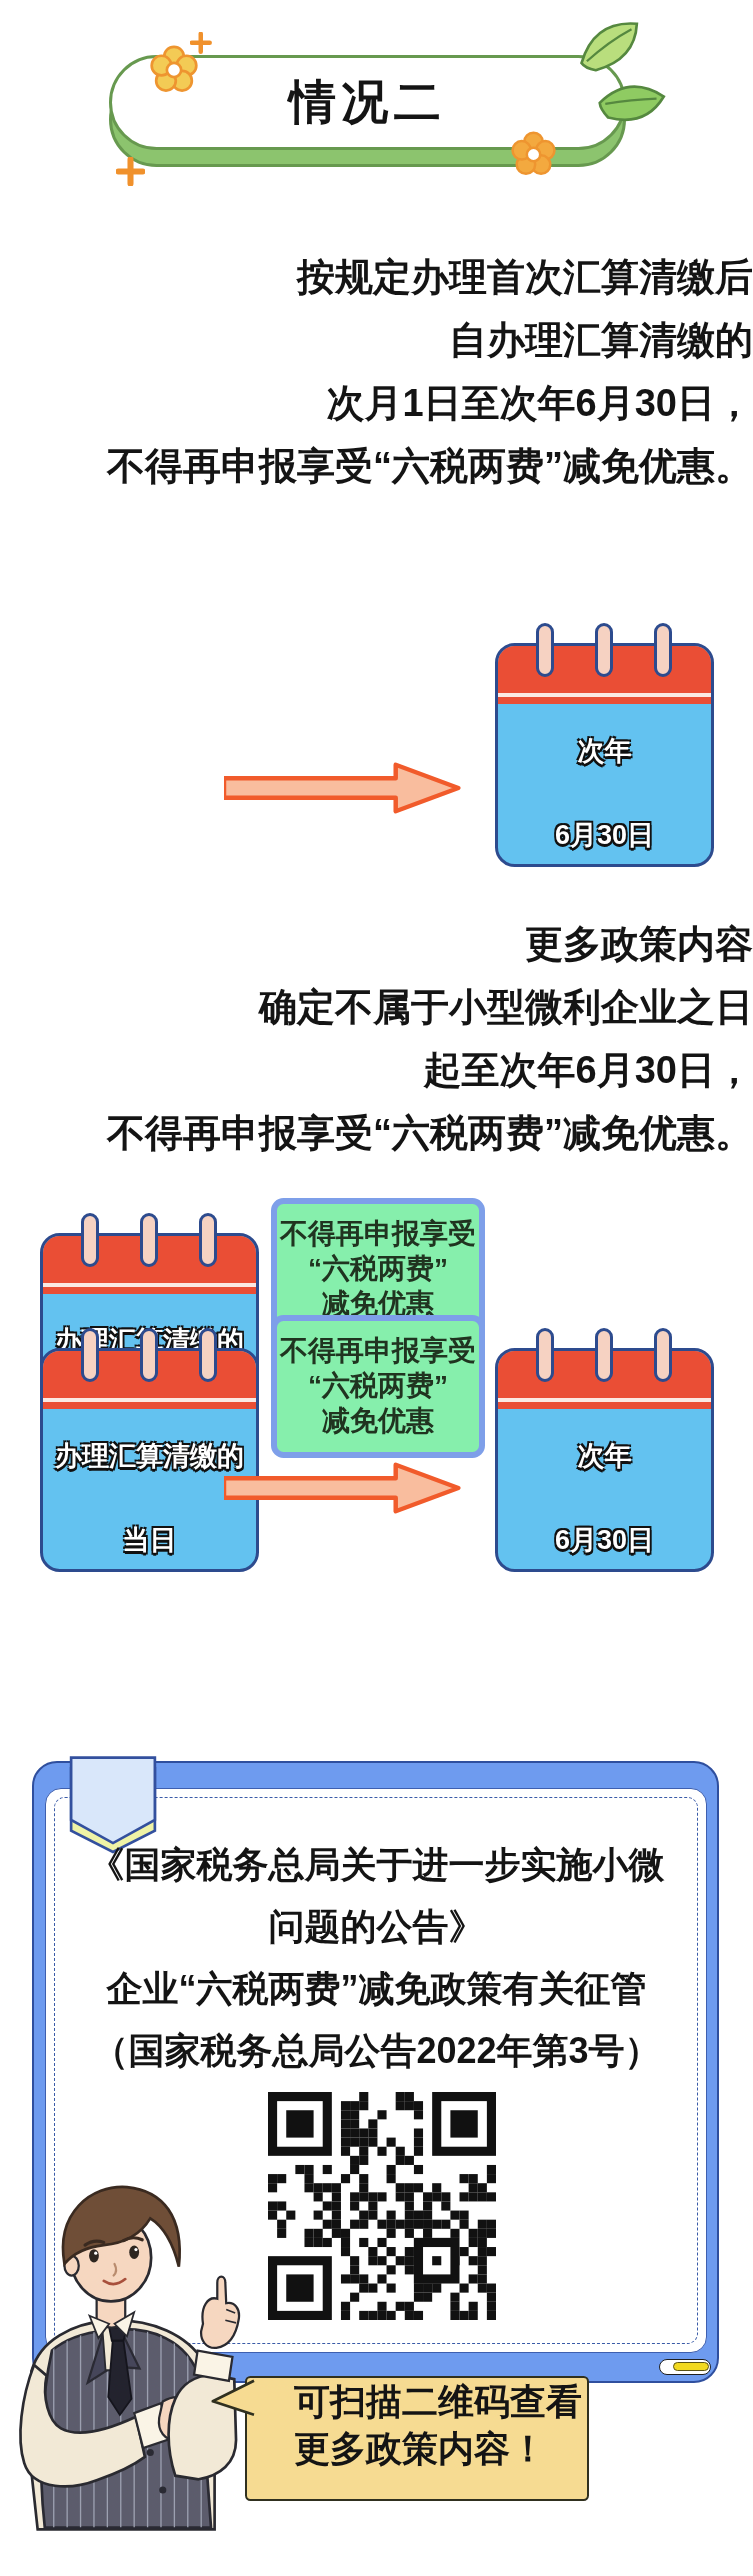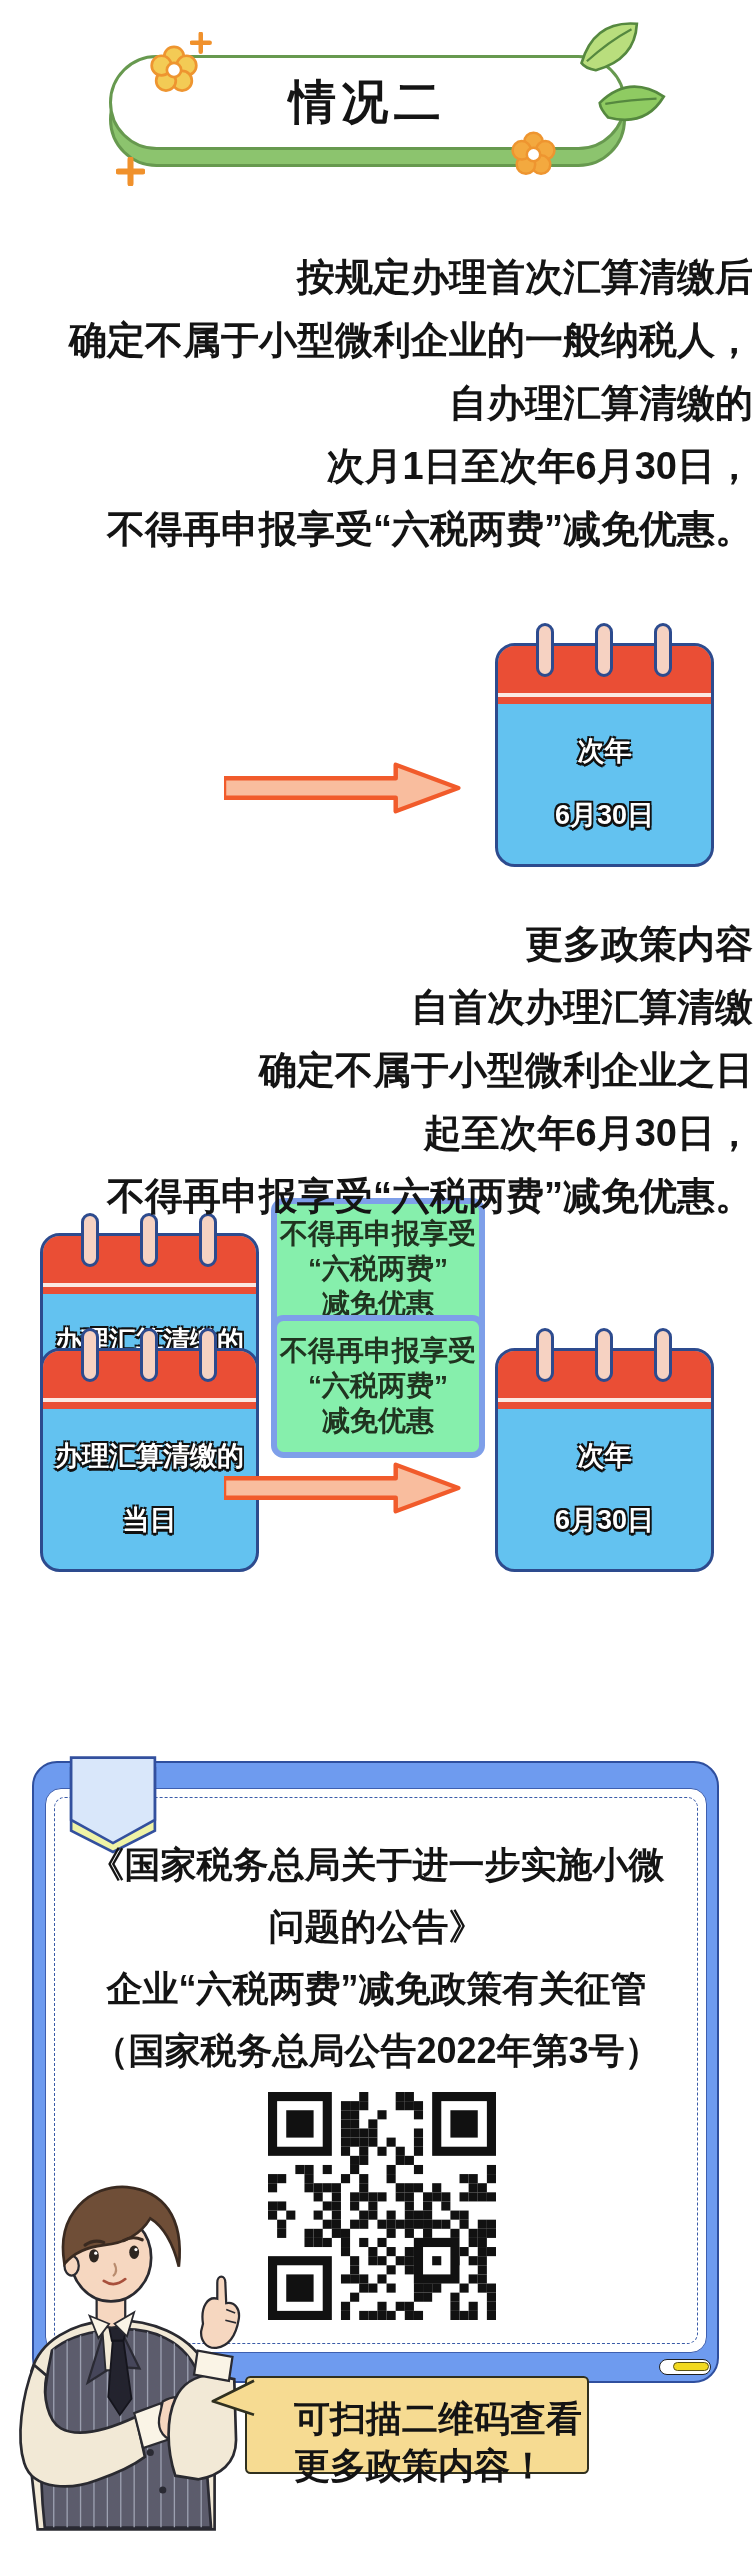--- a/index.html
+++ b/index.html
@@ -19,21 +19,21 @@
   .para{position:absolute;left:0;width:753px;text-align:right;font-weight:700;
         font-size:38px;line-height:63px;color:#141414;}
 
   
   .calendar{position:absolute;width:219px;height:224px;border:3.6px solid #2D4B8E;border-radius:19.7px;
             box-sizing:border-box;background:#63C2F0;overflow:hidden;}
   .cal-header{position:absolute;left:0;top:0;right:0;height:58px;background:#EA4E35;}
   .cal-sep{position:absolute;left:0;right:0;top:47px;height:4.5px;background:#FBE9E3;}
   .cal-headfoot{position:absolute;left:0;right:0;top:51px;height:7.2px;background:#EA4E35;}
   .cal-text{position:absolute;left:0;right:0;top:89px;display:flex;flex-direction:column;
-            align-items:center;gap:32px;}
+            align-items:center;gap:52px;}
   .cal-text div{font-size:27px;font-weight:800;color:#fff;line-height:32px;
       text-shadow:-1.8px -1.8px 0 #111,1.8px -1.8px 0 #111,-1.8px 1.8px 0 #111,1.8px 1.8px 0 #111,0 2.7px 0 #111;}
   .ring{position:absolute;width:18px;height:54px;background:#F6D2C2;border:3.6px solid #2D4B8E;
         border-radius:10.7px;box-sizing:border-box;z-index:3;}
 
   
   .gbox{position:absolute;left:271px;width:214px;border:6.3px solid #7E9FE9;border-radius:12.5px;
         background:#86efac;box-sizing:border-box;text-align:center;font-weight:700;
         font-size:28px;line-height:35px;color:#203420;padding-top:11.6px;}
 
@@ -45,23 +45,23 @@
   .card-dashed{position:absolute;left:8px;top:8px;right:8px;bottom:8px;
                border:1.8px dashed #3A5BA8;border-radius:10.7px;}
   .card-lines{position:absolute;left:0;top:1834px;width:753px;text-align:center;
               font-size:36px;font-weight:700;line-height:62px;color:#141414;}
   .handle-outer{position:absolute;left:659px;top:2359px;width:52px;height:16px;background:#fff;
                 border:1.8px solid #1f1f1f;border-radius:9px;box-sizing:border-box;}
   .handle-pill{position:absolute;right:0.9px;top:1.8px;width:36px;height:9px;background:#F2D91F;
                border:1.8px solid #5a5214;border-radius:5.4px;box-sizing:border-box;}
 
   
-  .bubble{position:absolute;left:245px;top:2376px;width:344px;height:98px;background:#F6DB92;
+  .bubble{position:absolute;left:245px;top:2376px;width:344px;height:125px;background:#F6DB92;
           border:2.7px solid #30301F;border-radius:5.4px;box-sizing:border-box;
-          padding:17px 0 0 47px;font-size:36px;font-weight:700;line-height:47px;color:#141414;}
+          padding:0 0 0 47px;font-size:36px;font-weight:700;line-height:47px;color:#141414;}
   .bubble-tail{position:absolute;left:209px;top:2378px;}
 </style>
 </head>
 <body>
 
 <div class="page">
 
   <div class="abs" style="left:0;top:0;width:753px;height:206px;">
     <div class="pill-shadow"></div>
     <div class="pill">
@@ -100,21 +100,20 @@
         <g transform="translate(48,58) rotate(28)">
           <path d="M8,44 Q22,0 68,4 Q66,44 24,54 Q12,50 8,44 Z" fill="#8FCB62"></path>
           <path d="M14,42 Q38,24 62,10" fill="none" stroke-width="2.5"></path>
         </g>
       </g>
     </svg>
   </div>
 
   <div class="para" style="top:246px;">
     <div>按规定办理首次汇算清缴后</div>
-    <div>确定不属于小型微利企业的一般纳税人，</div>
     <div>自办理汇算清缴的</div>
     <div>次月1日至次年6月30日，</div>
     <div>不得再申报享受“六税两费”减免优惠。</div>
   </div>
 
   <div class="abs" style="left:0;top:591px;width:753px;height:322px;">
 
     <div class="abs" style="left:40px;top:642px;width:219px;height:224px;margin-top:-591px;transform:translateY(591px);">
       <span class="ring" style="left:41px;top:-19.7px;"></span>
       <span class="ring" style="left:100px;top:-19.7px;"></span>
@@ -151,21 +150,20 @@
         <div class="cal-text">
           <div>次年</div>
           <div>6月30日</div>
         </div>
       </div>
     </div>
   </div>
 
   <div class="para" style="top:913px;">
     <div>更多政策内容</div>
-    <div>自首次办理汇算清缴</div>
     <div>确定不属于小型微利企业之日</div>
     <div>起至次年6月30日，</div>
     <div>不得再申报享受“六税两费”减免优惠。</div>
   </div>
 
   <div class="abs" style="left:0;top:0;width:753px;height:0;">
     <div class="gbox" style="top:1315px;height:143px;">
       <div>不得再申报享受</div>
       <div>“六税两费”</div>
       <div>减免优惠</div>

